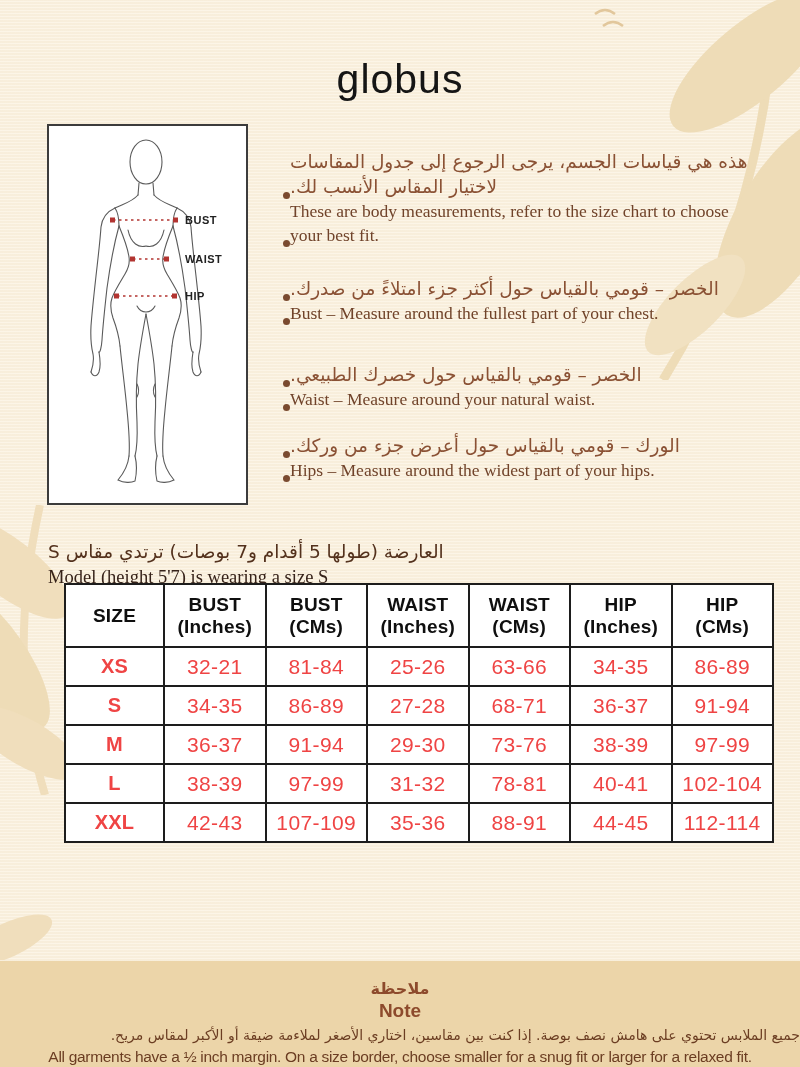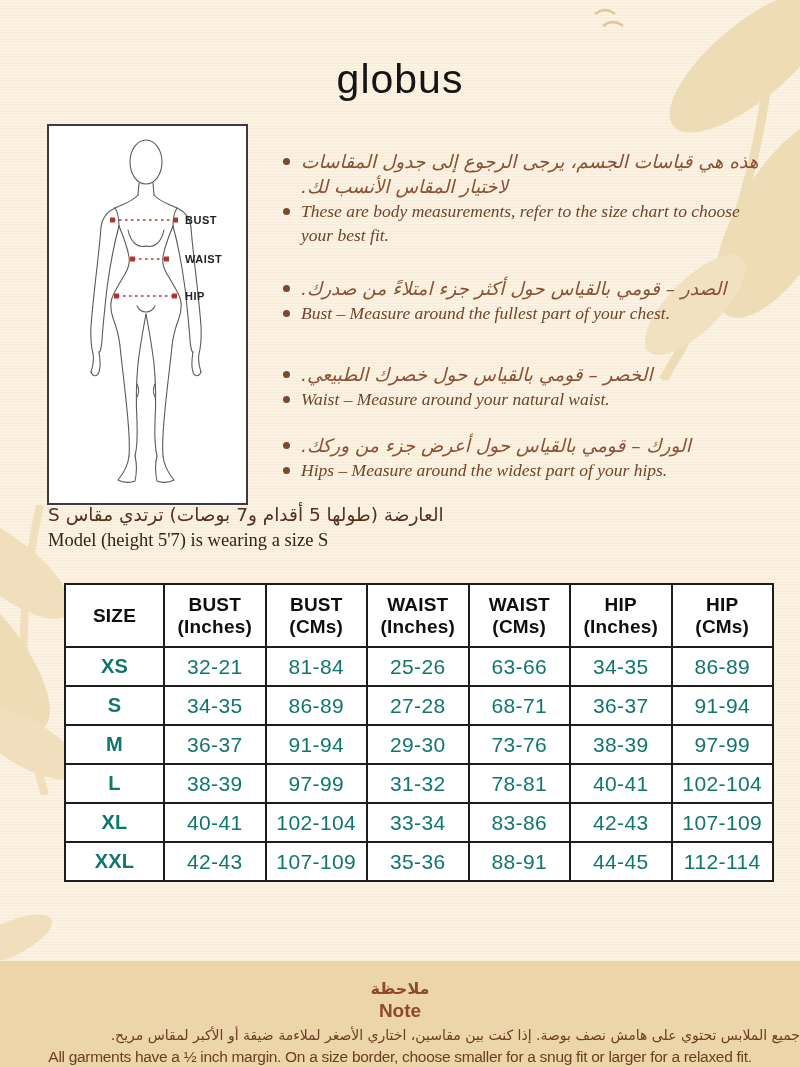--- a/index.html
+++ b/index.html
@@ -20,40 +20,40 @@
   
   .figure-box{left:47px;top:124px;width:201px;height:381px;background:#ffffff;
     border:2px solid #3c3c3c;box-sizing:border-box;}
   .figure-box svg{display:block;width:100%;height:100%;}
 
   
   .bullets{left:283px;top:149px;width:480px;}
   .bullet-group{margin-bottom:29px;}
   .bullet-group.g2{margin-bottom:37px;}
   .bullet-group.g3{margin-bottom:22px;}
-  .bullet-row{display:flex;gap:11px;align-items:flex-start;font-style:italic;}
+  .bullet-row{display:flex;align-items:flex-end;}
   .dot{width:7px;height:7px;border-radius:50%;background:#7a4a2f;margin-top:9px;flex:none;}
   .b-ar{direction:rtl;text-align:left;font-family:"DejaVu Sans",sans-serif;
     font-size:18.5px;line-height:25px;color:#8a5134;}
   .b-en{font-family:"Liberation Serif",serif;font-size:17.5px;line-height:24px;color:#70432a;}
 
   
-  .model-note{left:48px;top:502px;width:520px;}
+  .model-note{left:48px;top:539px;width:520px;}
   .model-ar{direction:rtl;text-align:left;width:fit-content;font-family:"DejaVu Sans",sans-serif;
     font-size:18.5px;line-height:26px;color:#53311d;}
   .model-en{font-family:"Liberation Serif",serif;font-size:18.5px;line-height:24px;color:#362219;}
 
   
   .table-wrap{left:64px;top:583px;}
   table{border-collapse:collapse;table-layout:fixed;width:710px;background:#fff;}
   th,td{border:2px solid #1d1d1d;text-align:center;vertical-align:middle;padding:0 2px;}
   tr.en-row th{height:61px;font-size:19px;line-height:21.5px;font-weight:700;color:#0f0f0f;letter-spacing:.2px;}
   tr.ar-row th{height:47px;font-size:14.5px;line-height:17px;font-weight:700;
     font-family:"DejaVu Sans",sans-serif;direction:rtl;color:#111;}
-  tbody td{height:37px;font-size:21px;color:#0f766e;letter-spacing:.4px;margin-top:36px;}
+  tbody td{height:37px;font-size:21px;color:#ef4444;letter-spacing:.4px;margin-top:36px;}
   tbody td.c-size{font-weight:700;font-size:20px;letter-spacing:.2px;}
 
   
   .footer{left:0;top:961px;width:800px;height:106px;background:#ecd5a9;text-align:center;}
   .f-title-ar{font-family:"DejaVu Sans",sans-serif;direction:rtl;font-size:16px;font-weight:700;
     color:#8d4a2c;padding-top:17px;line-height:21px;}
   .f-title-en{font-size:19px;font-weight:700;color:#8d4a2c;line-height:22px;margin-top:1px;}
   .f-ar{font-family:"DejaVu Sans",sans-serif;direction:rtl;font-size:14px;color:#6b3d22;line-height:20px;margin-top:3px;text-align:right;}
   .f-en{font-size:15.5px;letter-spacing:-0.3px;color:#6b3d22;line-height:20px;margin-top:2px;}
 </style>
@@ -135,21 +135,21 @@
       <div class="b-ar">هذه هي قياسات الجسم، يرجى الرجوع إلى جدول المقاسات لاختيار المقاس الأنسب لك.</div>
       </div>
     <div class="bullet-row">
         <span class="dot"></span>
       <div class="b-en">These are body measurements, refer to the size chart to choose your best fit.</div>
       </div>
   </div>
   <div class="bullet-group g2">
     <div class="bullet-row">
         <span class="dot"></span>
-      <div class="b-ar">الصدر – قومي بالقياس حول أكثر جزء امتلاءً من صدرك.</div>
+      <div class="b-ar">الخصر – قومي بالقياس حول أكثر جزء امتلاءً من صدرك.</div>
       </div>
     <div class="bullet-row">
         <span class="dot"></span>
       <div class="b-en">Bust – Measure around the fullest part of your chest.</div>
       </div>
   </div>
   <div class="bullet-group g3">
     <div class="bullet-row">
         <span class="dot"></span>
       <div class="b-ar">الخصر – قومي بالقياس حول خصرك الطبيعي.</div>
@@ -249,29 +249,20 @@
         <tr>
           <td class="c-size">L</td>
           <td class="c-val">38-39</td>
           <td class="c-val">97-99</td>
           <td class="c-val">31-32</td>
           <td class="c-val">78-81</td>
           <td class="c-val">40-41</td>
           <td class="c-val">102-104</td>
         </tr>
         <tr>
-          <td class="c-size">XL</td>
-          <td class="c-val">40-41</td>
-          <td class="c-val">102-104</td>
-          <td class="c-val">33-34</td>
-          <td class="c-val">83-86</td>
-          <td class="c-val">42-43</td>
-          <td class="c-val">107-109</td>
-        </tr>
-        <tr>
           <td class="c-size">XXL</td>
           <td class="c-val">42-43</td>
           <td class="c-val">107-109</td>
           <td class="c-val">35-36</td>
           <td class="c-val">88-91</td>
           <td class="c-val">44-45</td>
           <td class="c-val">112-114</td>
         </tr>
       </tbody>
   </table>

